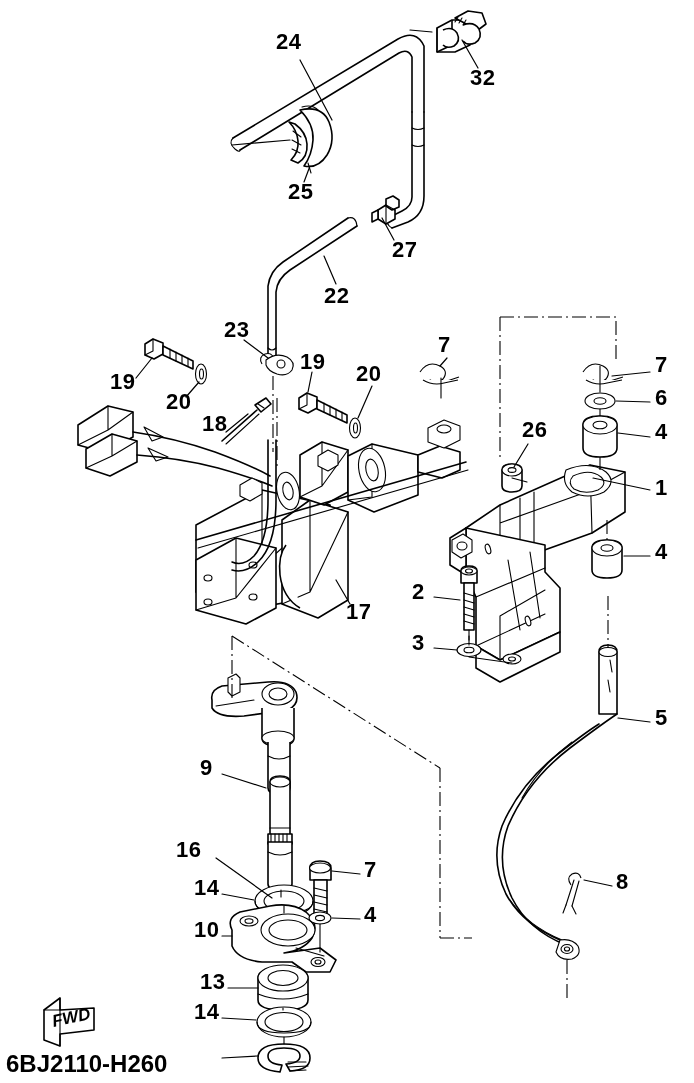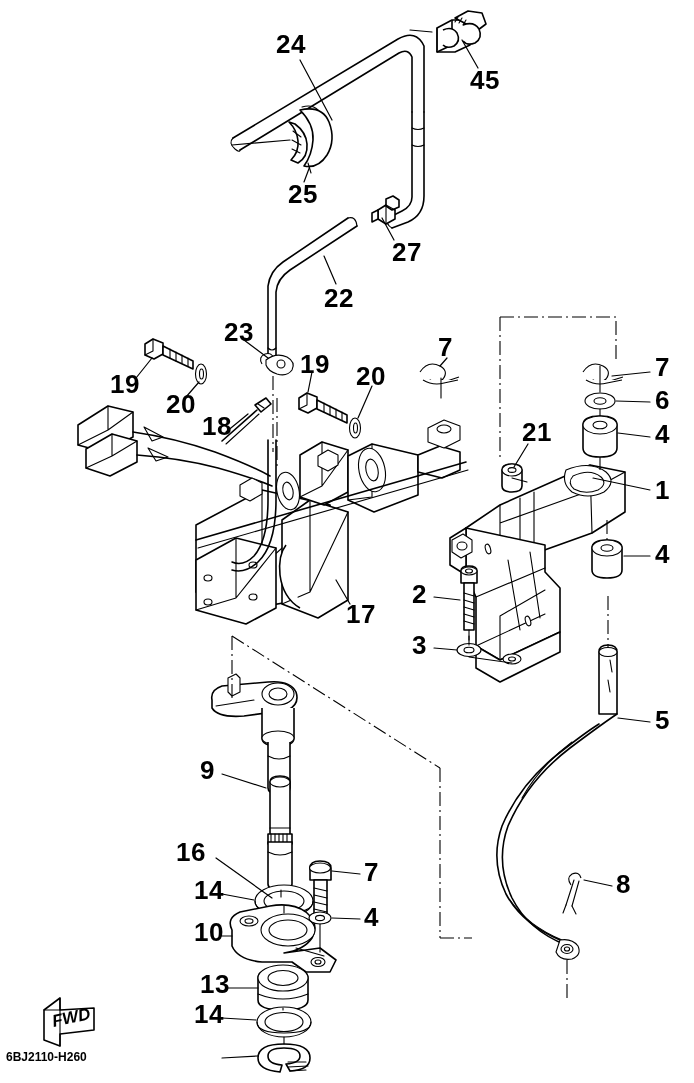--- a/index.html
+++ b/index.html
@@ -2,23 +2,23 @@
 <html><head>
 <meta charset="utf-8">
 <title>Parts Diagram</title>
 <style>
   html,body{margin:0;padding:0;background:#ffffff;}
   body{width:694px;height:1083px;position:relative;overflow:hidden;
        font-family:"Liberation Sans", sans-serif;}
   #stage{position:absolute;left:0;top:0;width:694px;height:1083px;background:#fff;}
   svg#art{position:absolute;left:0;top:0;width:694px;height:1083px;}
   .lbl{position:absolute;font-family:"Liberation Sans",sans-serif;
-       font-size:26px;font-weight:700;color:#000;line-height:1;
+       font-size:22px;font-weight:700;color:#000;line-height:1;
        letter-spacing:0.5px;white-space:nowrap;}
-  #partno{position:absolute;left:6px;top:1050px;font-size:12px;font-weight:700;
+  #partno{position:absolute;left:6px;top:1050px;font-size:24px;font-weight:700;
           color:#000;font-family:"Liberation Sans",sans-serif;white-space:nowrap;}
   #fwdtext{position:absolute;left:52px;top:1008px;font-size:17px;font-weight:700;
            font-style:italic;color:#000;font-family:"Liberation Sans",sans-serif;
            transform:rotate(-12deg);}
 </style>
 </head>
 <body>
 
 <div id="stage">
 
@@ -488,24 +488,24 @@
 <div class="lbl" style="left:194px;top:877px">14</div>
 <div class="lbl" style="left:194px;top:1001px">14</div>
 <div class="lbl" style="left:194px;top:1095px">15</div>
 <div class="lbl" style="left:176px;top:839px">16</div>
 <div class="lbl" style="left:346px;top:601px">17</div>
 <div class="lbl" style="left:202px;top:413px">18</div>
 <div class="lbl" style="left:110px;top:371px">19</div>
 <div class="lbl" style="left:300px;top:351px">19</div>
 <div class="lbl" style="left:166px;top:391px">20</div>
 <div class="lbl" style="left:356px;top:363px">20</div>
-<div class="lbl" style="left:522px;top:419px">21</div>
+<div class="lbl" style="left:522px;top:419px">26</div>
 <div class="lbl" style="left:324px;top:285px">22</div>
 <div class="lbl" style="left:224px;top:319px">23</div>
 <div class="lbl" style="left:276px;top:31px">24</div>
 <div class="lbl" style="left:288px;top:181px">25</div>
-<div class="lbl" style="left:470px;top:67px">45</div>
+<div class="lbl" style="left:470px;top:67px">32</div>
 <div class="lbl" style="left:392px;top:239px">27</div>
 
 <div id="fwdtext">FWD</div>
 <div id="partno">6BJ2110-H260</div>
 
 </div>
 
 </body></html>

